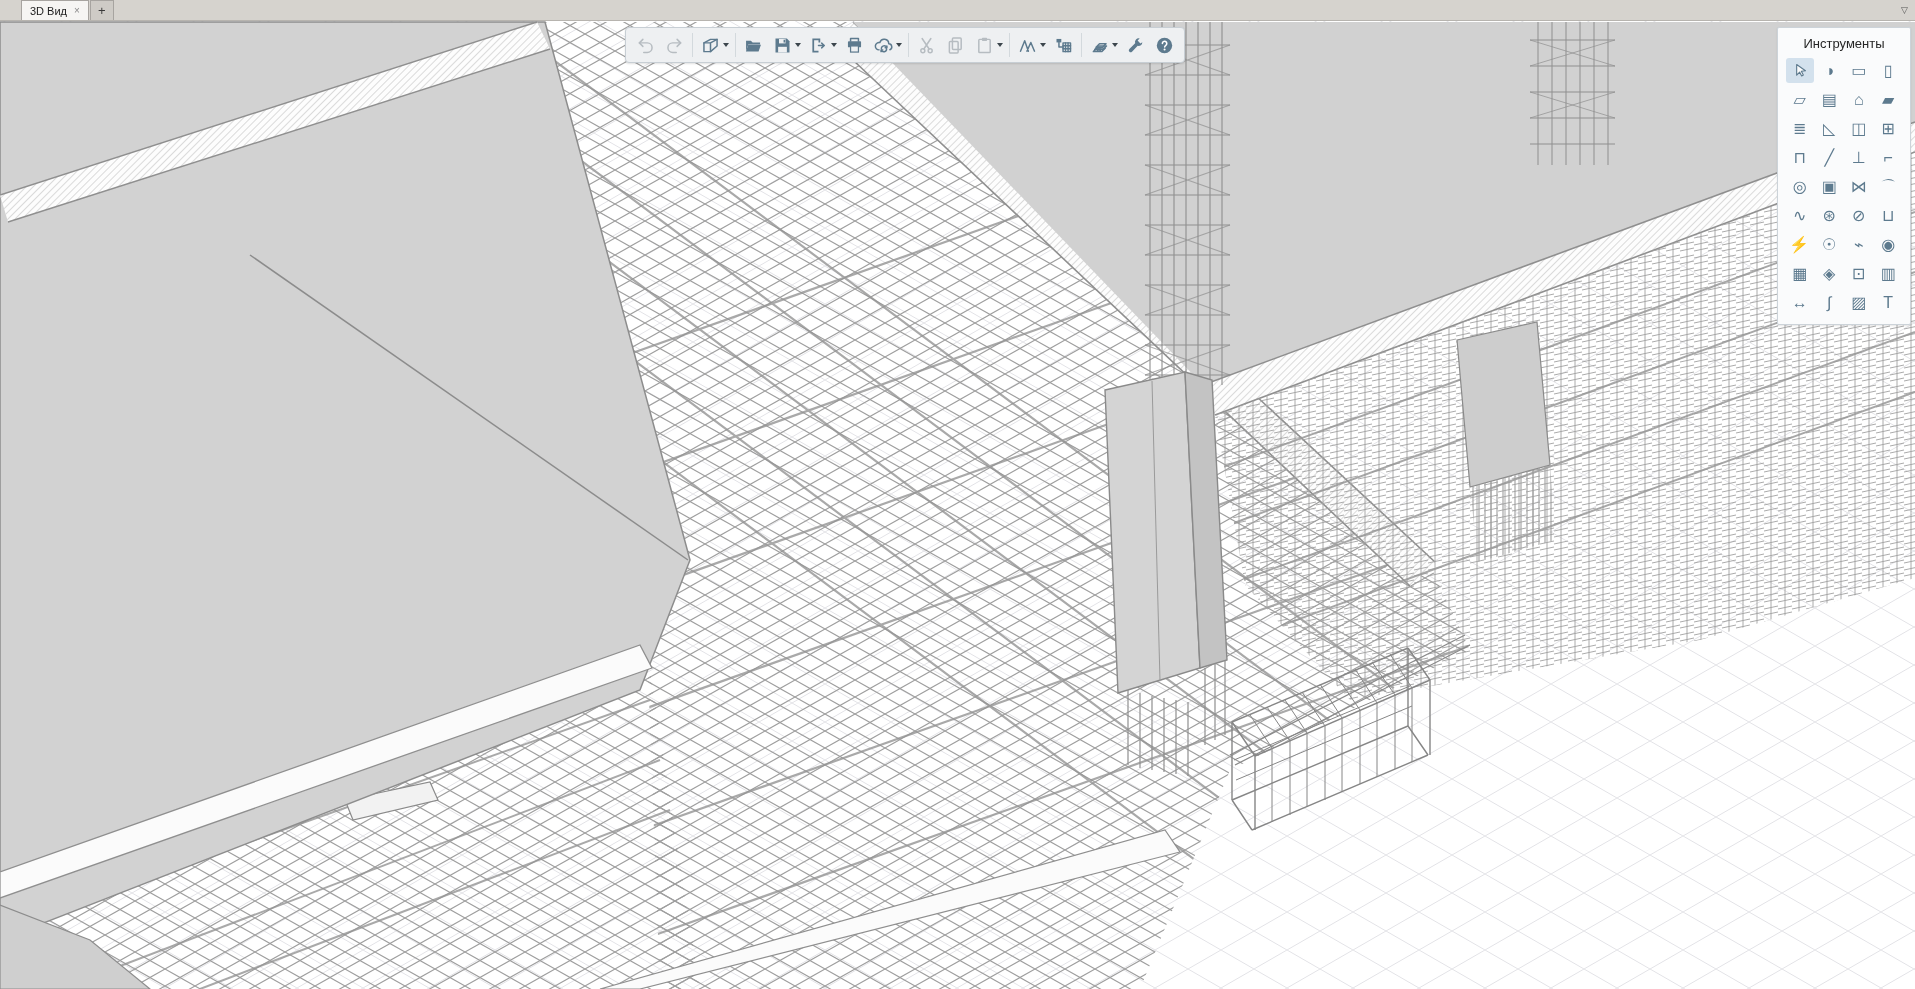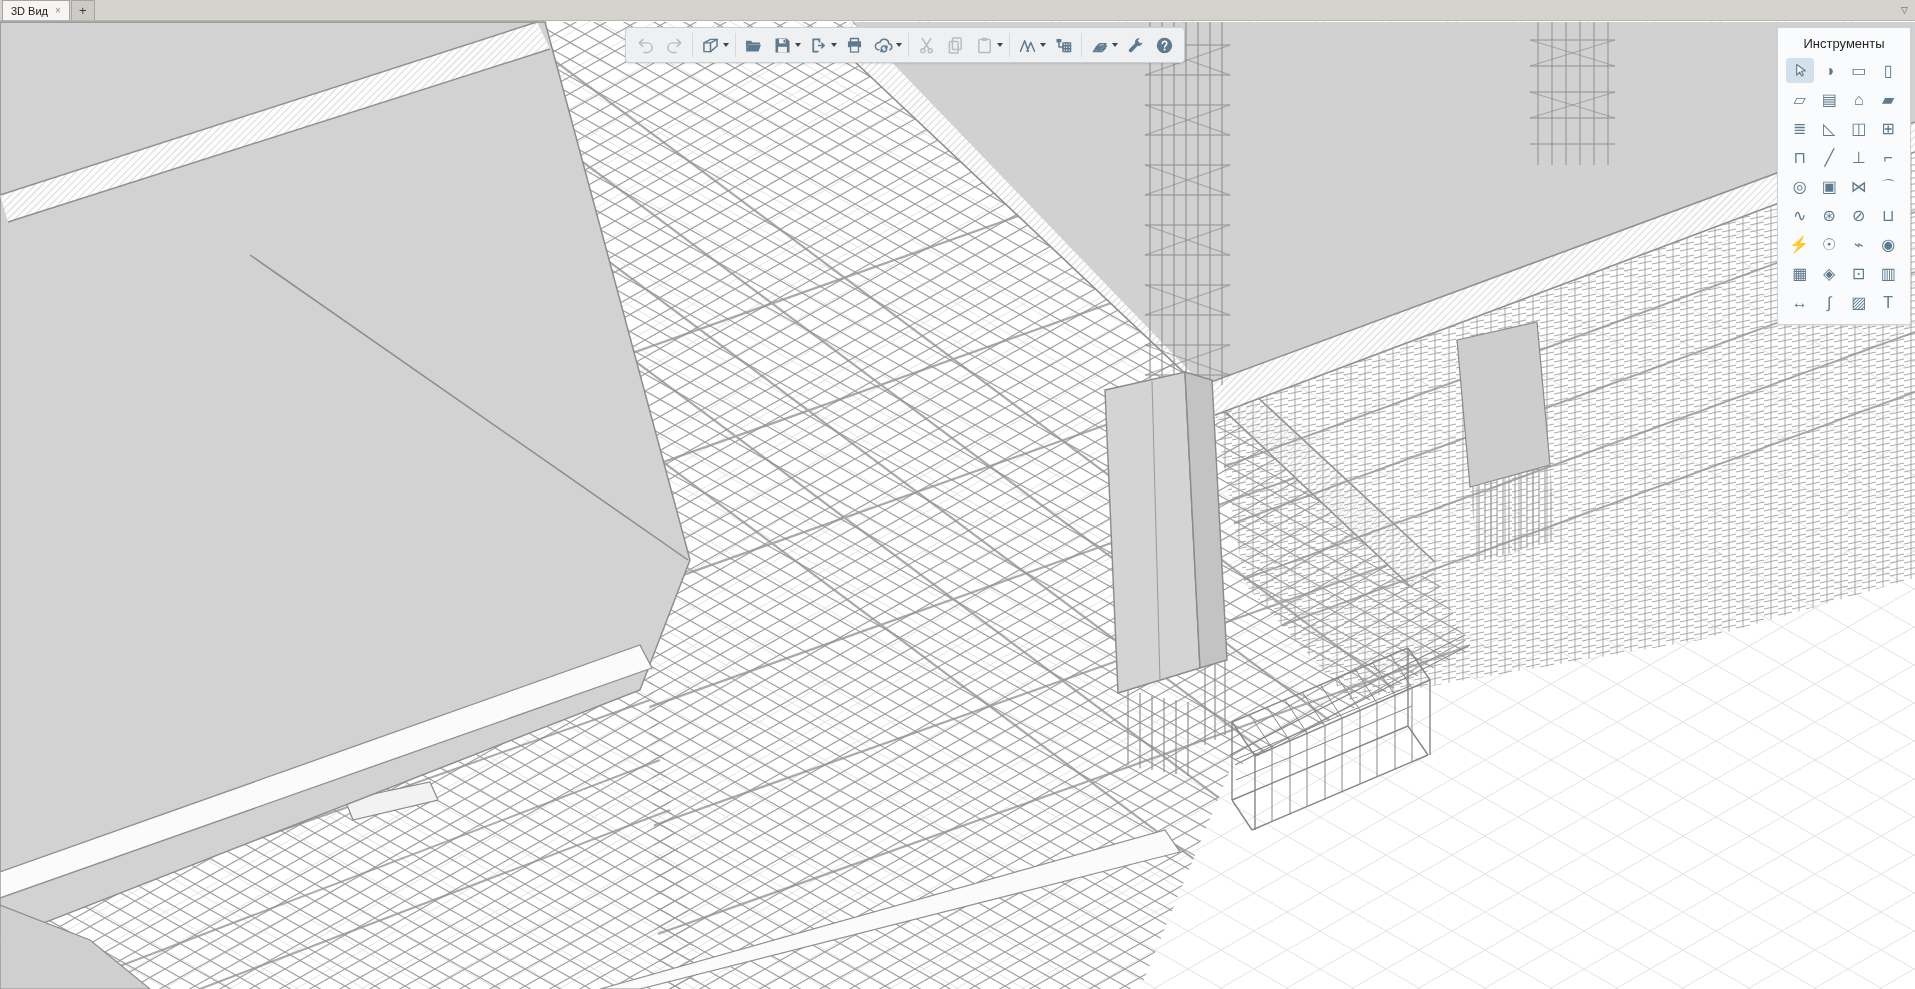--- a/index.html
+++ b/index.html
@@ -1,19 +1,19 @@
 <!DOCTYPE html>
 <html><head>
 <meta charset="utf-8">
 <style>
   html,body{margin:0;padding:0;background:#e8e8e8;font-family:"Liberation Sans",sans-serif;}
   .screen{position:relative;width:1915px;height:989px;overflow:hidden;background:#fff;}
 
   
-  .tabbar{position:absolute;left:0;top:0;width:1915px;height:21px;background:#d6d3ce;border-bottom:1px solid #b7b4af;display:flex;align-items:flex-end;box-sizing:border-box;}
+  .tabbar{position:absolute;left:0;top:0;width:1915px;height:21px;background:#d6d3ce;border-bottom:1px solid #b7b4af;display:flex;align-items:flex-end;box-sizing:border-box;padding-left:19px;}
   .tab{display:flex;align-items:center;gap:7px;height:20px;padding:0 8px;margin-left:2px;background:#f6f5f3;border:1px solid #a7a4a0;border-bottom:none;font-size:11px;color:#1d1d1d;box-sizing:border-box;}
   .tab .close{font-size:10px;color:#8a8a8a;line-height:1;}
   .tab-new{display:flex;align-items:center;justify-content:center;width:24px;height:20px;margin-left:1px;background:#cecbc6;border:1px solid #a7a4a0;border-bottom:none;font-size:13px;color:#3a3a3a;box-sizing:border-box;}
   .tab-overflow{margin-left:auto;margin-right:7px;align-self:center;font-size:9px;color:#555;line-height:1;}
 
   
   .viewport{position:absolute;left:0;top:21px;width:1871px;height:968px;background:#fff;}
   .viewport svg.scene{position:absolute;left:0;top:0;}
 
   

